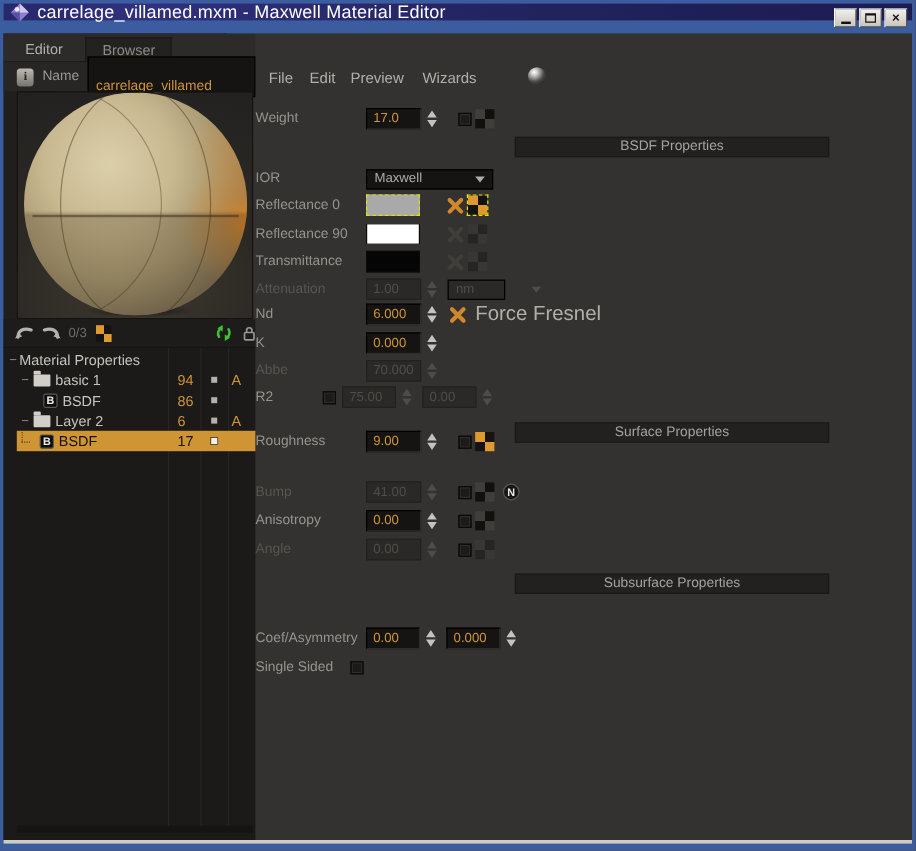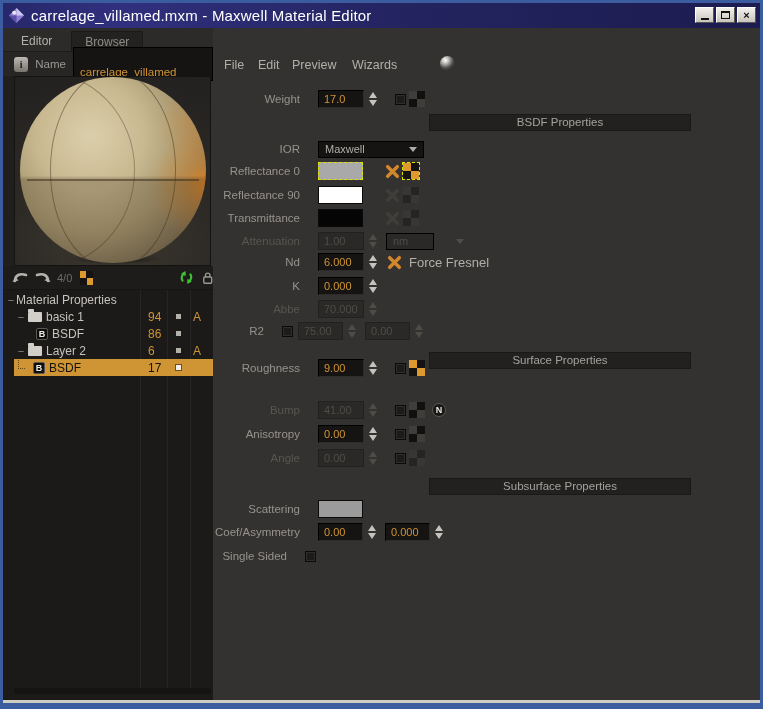--- a/index.html
+++ b/index.html
@@ -1,18 +1,18 @@
 <!DOCTYPE html>
 <html><head>
 <meta charset="utf-8">
 <style>
   html,body{margin:0;padding:0;background:#555;font-family:"Liberation Sans","DejaVu Sans",sans-serif;}
   *{box-sizing:border-box;}
   .window{position:relative;width:763px;height:709px;background:#3b5c9f;overflow:hidden;}
-  .titlebar{position:absolute;left:3px;top:3px;width:757px;height:25px;
+  .titlebar{position:absolute;left:3px;top:3px;width:757px;height:14px;
     background:linear-gradient(90deg,#27276b 0%,#30307e 15%,#23235f 55%,#1c1c50 100%);
     display:flex;align-items:center;color:#fff;}
   .title-text{margin-left:6px;font-size:15px;letter-spacing:.2px;white-space:nowrap;}
   .app-icon{width:17px;height:17px;margin-left:5px;flex:0 0 auto;}
   .win-btns{position:absolute;right:4px;top:4px;display:flex;gap:2px;}
   .win-btn{width:19px;height:16px;background:linear-gradient(180deg,#f2f0eb,#c9c5bd);
     border:1px solid #888;border-top-color:#fff;border-left-color:#fff;border-right-color:#555;border-bottom-color:#555;
     display:flex;align-items:center;justify-content:center;color:#111;font-size:11px;font-weight:bold;}
   .glyph-min{width:8px;height:2px;background:#111;margin-top:8px;}
   .glyph-max{width:9px;height:8px;border:1px solid #111;border-top-width:2px;}
@@ -77,42 +77,42 @@
   .trow.selected .dot{width:7px;height:7px;background:#f3f0e9;border:1px solid #6d501d;}
   .connector{width:7px;height:9px;border-left:1px dotted #5d4514;border-bottom:1px dotted #5d4514;margin:-6px 0 0 4px;}
   .tree-bottom{position:absolute;left:11px;right:2px;top:398px;height:6px;background:#151413;}
 
   
   .right-panel{position:absolute;left:210px;top:0;width:547px;height:672px;background:#343230;}
   .menu-item{position:absolute;top:27px;height:20px;display:flex;align-items:center;color:#b2afa9;font-size:12.5px;}
   .sphere-icon{position:absolute;left:227px;top:28px;width:15px;height:15px;border-radius:50%;
     background:radial-gradient(circle at 35% 28%, #ffffff 0%, #cfcdc9 18%, #4a4846 55%, #111 100%);}
   .rrow{position:absolute;left:0;height:18px;display:flex;align-items:center;}
-  .rlabel{width:87px;text-align:right;margin-right:18px;color:#96938e;font-size:11.5px;flex:0 0 auto;}
+  .rlabel{width:87px;margin-right:5px;color:#96938e;font-size:11.5px;flex:0 0 auto;}
   .rlabel.dis{color:#57554f;}
   .field{width:46px;height:18px;background:#151413;border:1px solid #000;border-bottom-color:#2e2d2b;border-right-color:#2e2d2b;
     color:#cf9434;font-size:11px;line-height:16px;padding:0 5px;flex:0 0 auto;}
   .field.dis{background:#2a2927;color:#504d48;border-color:#222120;}
   .spinner{width:13px;height:18px;margin-left:2px;display:flex;flex-direction:column;justify-content:center;align-items:center;gap:2px;flex:0 0 auto;}
   .arr-up{width:0;height:0;border-left:4px solid transparent;border-right:4px solid transparent;border-bottom:6px solid #c6c3be;}
   .arr-dn{width:0;height:0;border-left:4px solid transparent;border-right:4px solid transparent;border-top:6px solid #c6c3be;}
   .spinner.dis .arr-up{border-bottom-color:#4e4c47;}
   .spinner.dis .arr-dn{border-top-color:#4e4c47;}
   .cb{width:11px;height:11px;background:#1c1b1a;border:1px solid #0a0a09;box-shadow:inset 0 0 0 1px #2e2d2b;flex:0 0 auto;}
   .swatch{width:45px;height:18px;border:1px solid #0a0a0a;flex:0 0 auto;}
   .swatch.hl{border:1px dashed #dfe300;}
   .hdr{position:absolute;left:216px;width:262px;height:17px;background:#232120;border:1px solid #1a1918;
     color:#a5a29d;font-size:11.5px;text-align:center;line-height:15px;}
   .dd{display:flex;align-items:center;justify-content:space-between;background:#151413;border:1px solid #000;
     height:17px;color:#b0ada8;font-size:11px;padding:0 6px;flex:0 0 auto;}
   .dd .dd-arrow{width:0;height:0;border-left:4px solid transparent;border-right:4px solid transparent;border-top:5px solid #b0ada8;}
   .dd.dis{background:#2a2927;color:#504d48;gap:48px;}
   .dd.dis .dd-arrow{border-top-color:#504d48;}
   .xicon{flex:0 0 auto;display:block;}
-  .ff-label{color:#b2afa9;font-size:13px;margin-left:7px;}
+  .ff-label{color:#b2afa9;font-size:17px;margin-left:7px;}
   .n-icon{width:14px;height:14px;border-radius:50%;background:#181716;border:1px solid #5a5853;color:#e8e5e0;
     font-size:9px;font-weight:bold;display:flex;align-items:center;justify-content:center;flex:0 0 auto;}
   .sp{flex:0 0 auto;}
 </style>
 </head>
 <body>
 
 <div class="window">
 
   <div class="titlebar">
@@ -165,21 +165,21 @@
         <div class="undo-redo">
           <svg width="18" height="15" viewBox="0 0 18 15">
             <path d="M3 11 C3 5 8 3 14 5" stroke="#b5b2ae" stroke-width="2.6" fill="none" stroke-linecap="round"></path>
             <polygon points="0.5,12 6.5,10.5 3.5,7" fill="#b5b2ae"></polygon>
           </svg>
           <svg width="18" height="15" viewBox="0 0 18 15">
             <path d="M15 11 C15 5 10 3 4 5" stroke="#b5b2ae" stroke-width="2.6" fill="none" stroke-linecap="round"></path>
             <polygon points="17.5,12 11.5,10.5 14.5,7" fill="#b5b2ae"></polygon>
           </svg>
         </div>
-        <span class="counter">4/0</span>
+        <span class="counter">0/3</span>
         <div class="checker sm"></div>
         <svg class="refresh-btn" width="17" height="17" viewBox="0 0 17 17">
           <path d="M4 12 A5.5 5.5 0 0 1 6 4" stroke="#3fc431" stroke-width="2.4" fill="none" stroke-linecap="round"></path>
           <path d="M13 5 A5.5 5.5 0 0 1 11 13" stroke="#3fc431" stroke-width="2.4" fill="none" stroke-linecap="round"></path>
           <polygon points="7.5,1 7.5,7 2.5,4" fill="#3fc431"></polygon>
           <polygon points="9.5,16 9.5,10 14.5,13" fill="#3fc431"></polygon>
         </svg>
         <svg class="lock-btn" width="13" height="15" viewBox="0 0 13 15">
           <rect x="2" y="7" width="9" height="7" rx="1" fill="none" stroke="#9a9792" stroke-width="1.6"></rect>
           <path d="M4 7 V5 a2.5 2.5 0 0 1 5 0 V7" stroke="#9a9792" stroke-width="1.6" fill="none"></path>
@@ -420,24 +420,20 @@
             <div class="arr-dn"></div>
           </div>
         <span class="sp" style="width:16px"></span>
         <div class="cb"></div>
         <span class="sp" style="width:3px"></span>
         <div class="checker gray dim"></div>
       </div>
 
       <div class="hdr" style="top:450px">Subsurface Properties</div>
 
-      <div class="rrow" style="top:472px">
-        <span class="rlabel">Scattering</span>
-        <div class="swatch" style="background:#9b9b9b"></div>
-      </div>
 
       <div class="rrow" style="top:495px">
         <span class="rlabel">Coef/Asymmetry</span>
         <div class="field" style="width:45px">0.00</div>
         <div class="spinner">
             <div class="arr-up"></div>
             <div class="arr-dn"></div>
           </div>
         <span class="sp" style="width:7px"></span>
         <div class="field" style="width:45px">0.000</div>

